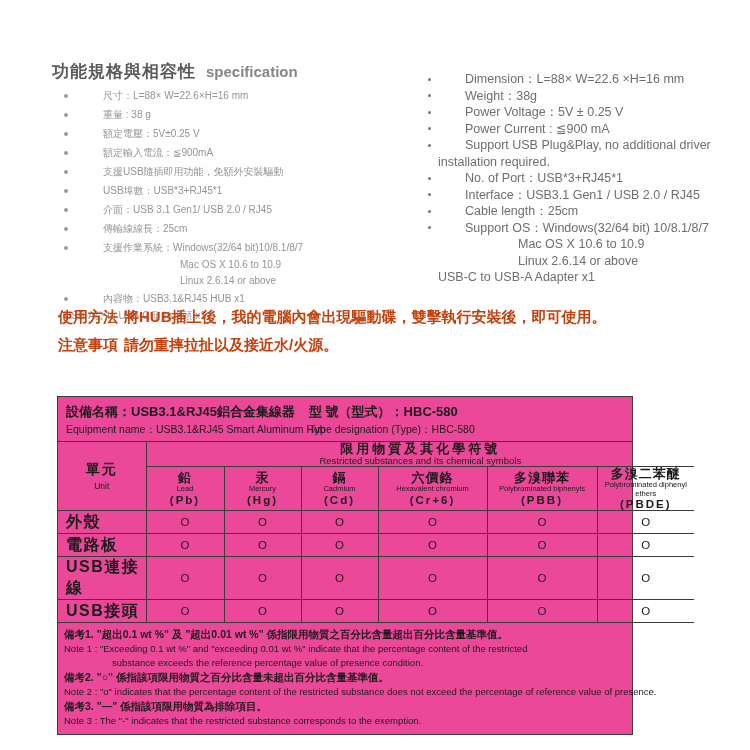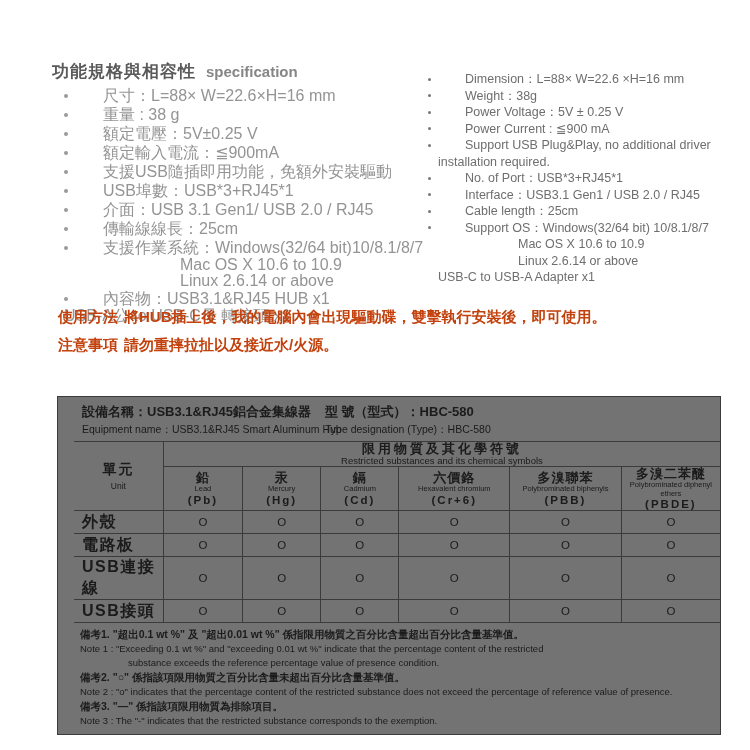--- a/index.html
+++ b/index.html
@@ -6,38 +6,38 @@
   html,body { width:750px; height:750px; background:#ffffff;
     font-family:"Liberation Sans","DejaVu Sans",sans-serif; }
   .page { position:relative; width:750px; height:750px; background:#fff; overflow:hidden; }
 
   
   .spec-heading { position:absolute; left:52px; top:60px; white-space:nowrap; }
   .spec-heading .zh { font-size:17px; font-weight:bold; color:#5a5a5a; letter-spacing:1px; }
   .spec-heading .en { font-size:15px; font-weight:bold; color:#868686; margin-left:10px; }
 
   .spec-col { position:absolute; white-space:nowrap; }
-  .spec-col.left  { left:64px;  top:86px;  color:#949494; font-size:16px; }
+  .spec-col.left  { left:64px;  top:86px;  color:#949494; font-size:10px; }
   .spec-col.right { left:428px; top:71px;  color:#6e6e6e; font-size:12.5px; }
   .spec-line { display:flex; align-items:center; line-height:19px;gap:28px; }
   .spec-col.right .spec-line { line-height:16.5px; }
   .spec-line.cont { line-height:16px; }
   .dot { width:4px; height:4px; border-radius:50%; background:#9a9a9a; margin-right:7px; flex:0 0 auto; }
   .spec-col.right .dot { background:#777; width:3px; height:3px; margin-right:6px; }
   .spec-line.cont .txt { display:inline-block; }
 
   
   .usage { position:absolute; left:58px; top:303px; color:#c2410c; font-weight:bold;
            font-size:15px; white-space:nowrap; }
   .usage .u-line { line-height:28px; }
   .usage .u-label { margin-right:6px; }
 
   
-  .rohs { position:absolute; left:57px; top:396px; width:664px; border:1px solid #3b3b3b;
-          color:#1b1b1b; background:#737373;padding-left:16px; }
+  .rohs { position:absolute; left:57px; top:396px; width:576px; border:1px solid #3b3b3b;
+          color:#1b1b1b; background:#ec4899; }
   .rohs-title { border-bottom:1px solid #3b3b3b; padding:5px 8px 4px 8px; display:flex; }
   .rohs-title .t-col { display:flex; flex-direction:column; }
   .rohs-title .t-col.a { width:243px; }
   .rohs-title .t-zh { font-size:13px; font-weight:bold; line-height:20px; white-space:nowrap; }
   .rohs-title .t-en { font-size:10.5px; line-height:15px; white-space:nowrap; }
 
   table.grid { width:100%; border-collapse:collapse; table-layout:fixed; }
   table.grid td { border:1px solid #3b3b3b; text-align:center; vertical-align:middle; padding:0; }
   table.grid td.no-left   { border-left:none; }
   table.grid td.no-right  { border-right:none; }

